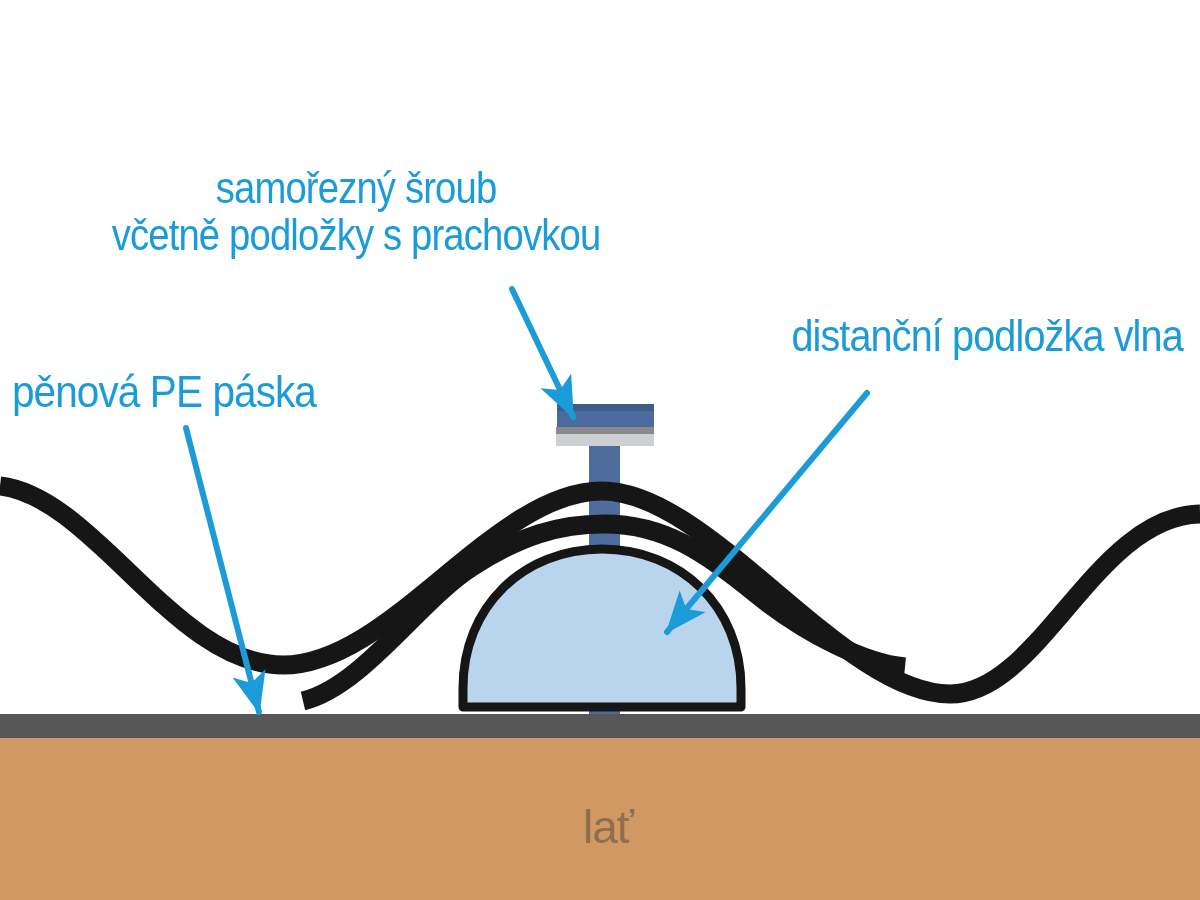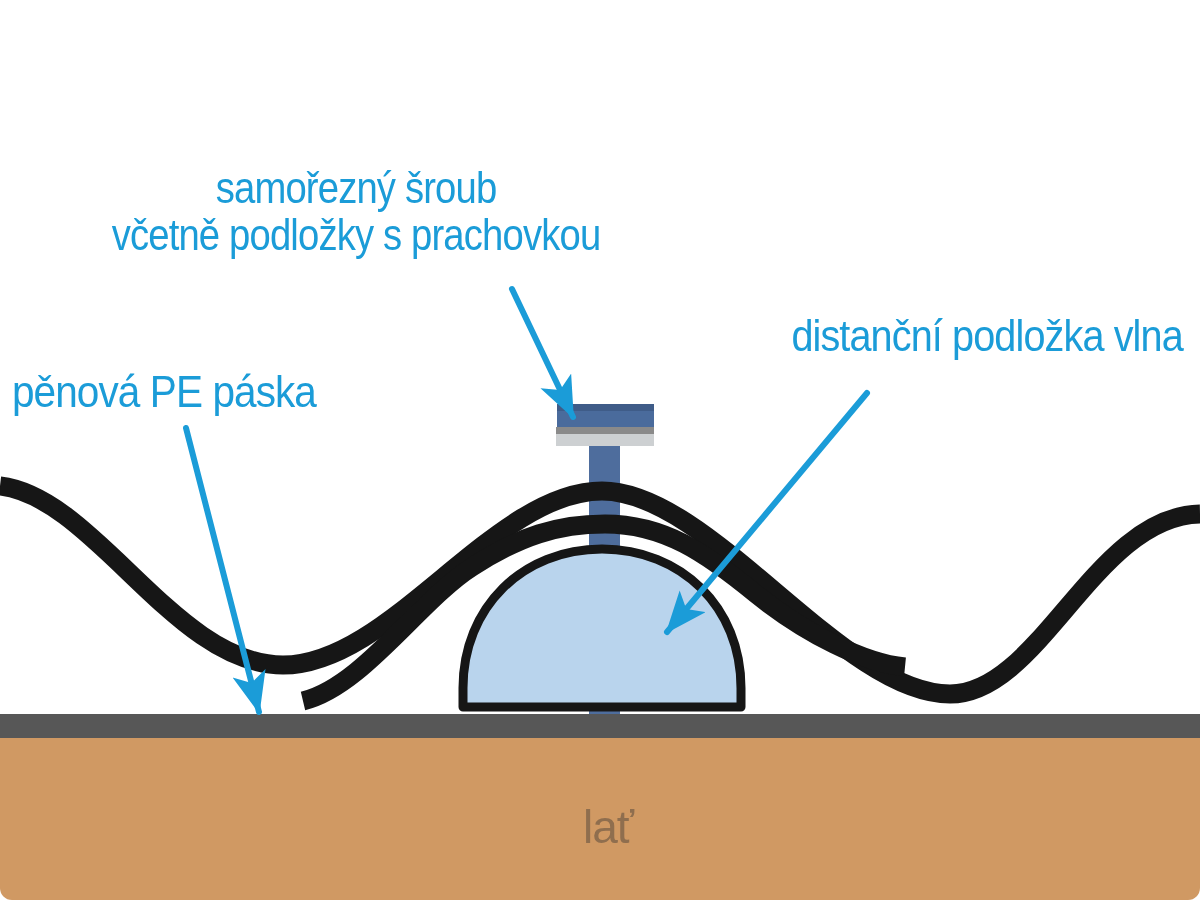--- a/index.html
+++ b/index.html
@@ -11,21 +11,20 @@
     --washer-light:#cdd0d2;
     --dome-fill:#b9d4ed;
     --tape-gray:#575757;
     --batten-tan:#d09963;
     --batten-text:#8f6e4e;
   }
   html,body{margin:0;padding:0;background:#fff;}
   .stage{
     position:relative;width:1200px;height:900px;overflow:hidden;background:#ffffff;
     font-family:"Liberation Sans", sans-serif;
-    border-radius:12px;
   }
   .stage svg{position:absolute;left:0;top:0;}
   .lbl{
     position:absolute;color:var(--accent);font-size:45px;line-height:47px;
     letter-spacing:-1px;white-space:nowrap;font-weight:400;
   }
   .lbl-screw{left:356px;top:164px;text-align:center;transform:translateX(-50%) scaleX(0.85);}
   .lbl-dome{right:17px;top:312px;transform:scaleX(0.88);transform-origin:right top;}
   .lbl-pe{left:12px;top:368px;transform:scaleX(0.90);transform-origin:left top;}
   .lbl-lat{left:608px;top:804px;transform:translateX(-50%);color:var(--batten-text);font-size:46px;}

